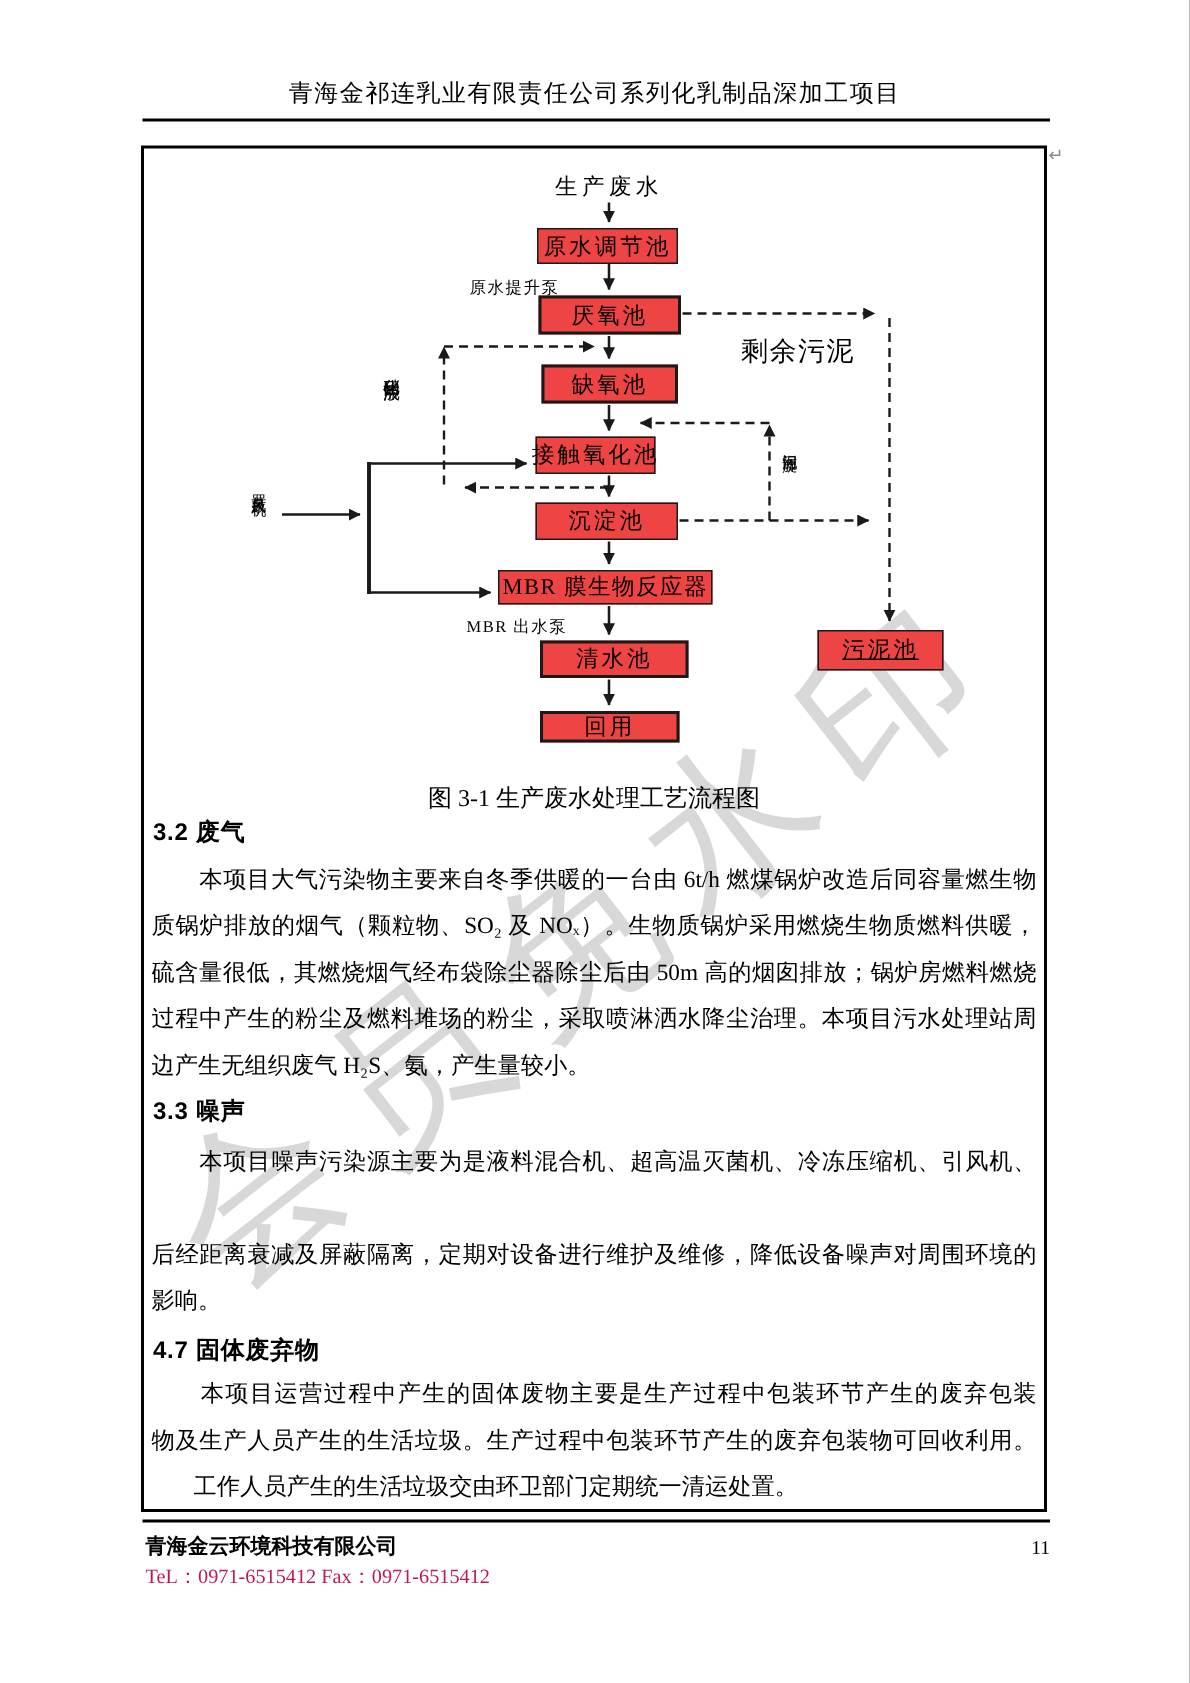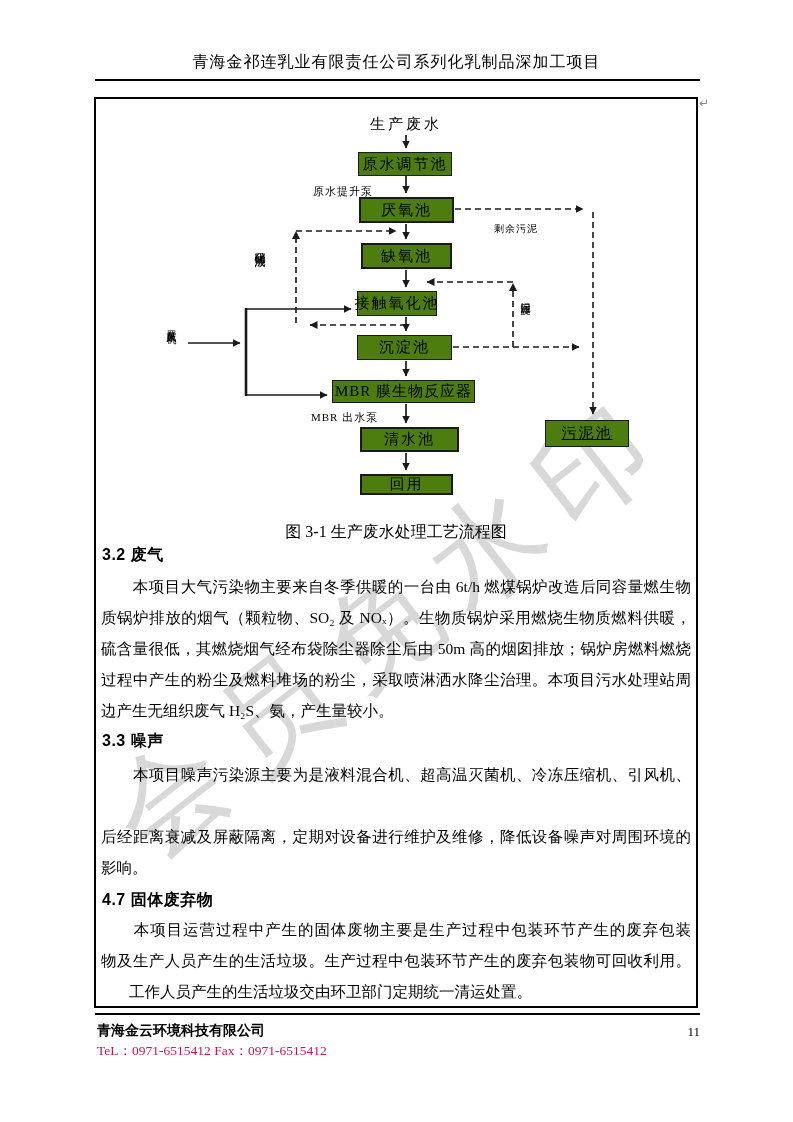--- a/index.html
+++ b/index.html
@@ -22,21 +22,21 @@
     left:0;top:52px;width:793px;text-align:center;
     font-size:16px;letter-spacing:1px;color:#000;
   }
   .header-rule{left:95px;top:79px;width:605px;height:2px;background:#000;}
   
   .frame{left:94px;top:97px;width:604px;height:911px;border:2px solid #000;box-sizing:border-box;background:transparent;}
   .para-mark{left:699px;top:96px;font-size:12px;color:#8a8a8a;font-family:"DejaVu Sans",sans-serif;}
   
   .fc-svg{left:0;top:0;width:793px;height:1122px;pointer-events:none;z-index:3;}
   .fc-box{
-    z-index:4;box-sizing:border-box;border:1.6px solid #1a1a1a;background:#4d7c0f;
+    z-index:4;box-sizing:border-box;border:1.6px solid #1a1a1a;background:#ef4444;
     display:flex;align-items:center;justify-content:center;
     font-size:15px;letter-spacing:2px;white-space:nowrap;color:#000;
   }
   .fc-box.bold{border-width:2.2px;}
   .fc-top-label{z-index:4;font-size:15px;letter-spacing:3px;text-align:center;color:#000;}
   .fc-small{z-index:4;font-size:11px;letter-spacing:1px;color:#000;white-space:nowrap;}
   .fc-vert{z-index:4;writing-mode:vertical-rl;text-orientation:upright;font-size:11px;letter-spacing:1px;color:#000;line-height:13px;}
   .fc-caption{left:94px;top:522px;width:604px;text-align:center;font-size:16px;color:#000;z-index:4;}
   
   .sec-heading{
@@ -104,21 +104,21 @@
       <polygon points="509,291 517,291 513,283"></polygon>
       <polygon points="292,239 300,239 296,231"></polygon>
     </g>
   </svg>
 
   <div class="abs fc-top-label" style="left:368px;top:115px;width:76px;">生产废水</div>
 
   <div class="abs fc-box" style="left:358px;top:152px;width:94px;height:24px;">原水调节池</div>
   <div class="abs fc-small" style="left:313px;top:184px;">原水提升泵</div>
   <div class="abs fc-box bold" style="left:359px;top:197px;width:95px;height:26px;">厌氧池</div>
-  <div class="abs fc-small" style="left:494px;top:222px;font-size:10px;">剩余污泥</div>
+  <div class="abs fc-small" style="left:494px;top:222px;font-size:18px;">剩余污泥</div>
   <div class="abs fc-box bold" style="left:361px;top:243px;width:91px;height:26px;">缺氧池</div>
   <div class="abs fc-vert" style="left:253px;top:243px;height:62px;">硝化回流液</div>
   <div class="abs fc-box" style="left:357px;top:291px;width:80px;height:25px;">接触氧化池</div>
   <div class="abs fc-vert" style="left:519px;top:294px;height:44px;font-size:10px;line-height:12px;">污泥回旋</div>
   <div class="abs fc-box" style="left:357px;top:335px;width:95px;height:25px;">沉淀池</div>
   <div class="abs fc-vert" style="left:165px;top:322px;height:58px;font-size:10px;line-height:12px;">罗茨鼓风机</div>
   <div class="abs fc-box" style="left:332px;top:380px;width:143px;height:23px;letter-spacing:1px;">MBR 膜生物反应器</div>
   <div class="abs fc-small" style="left:311px;top:410px;">MBR 出水泵</div>
   <div class="abs fc-box bold" style="left:360px;top:427px;width:99px;height:25px;">清水池</div>
   <div class="abs fc-box bold" style="left:360px;top:474px;width:93px;height:21px;font-family:Liberation Serif, serif;">回用</div>

